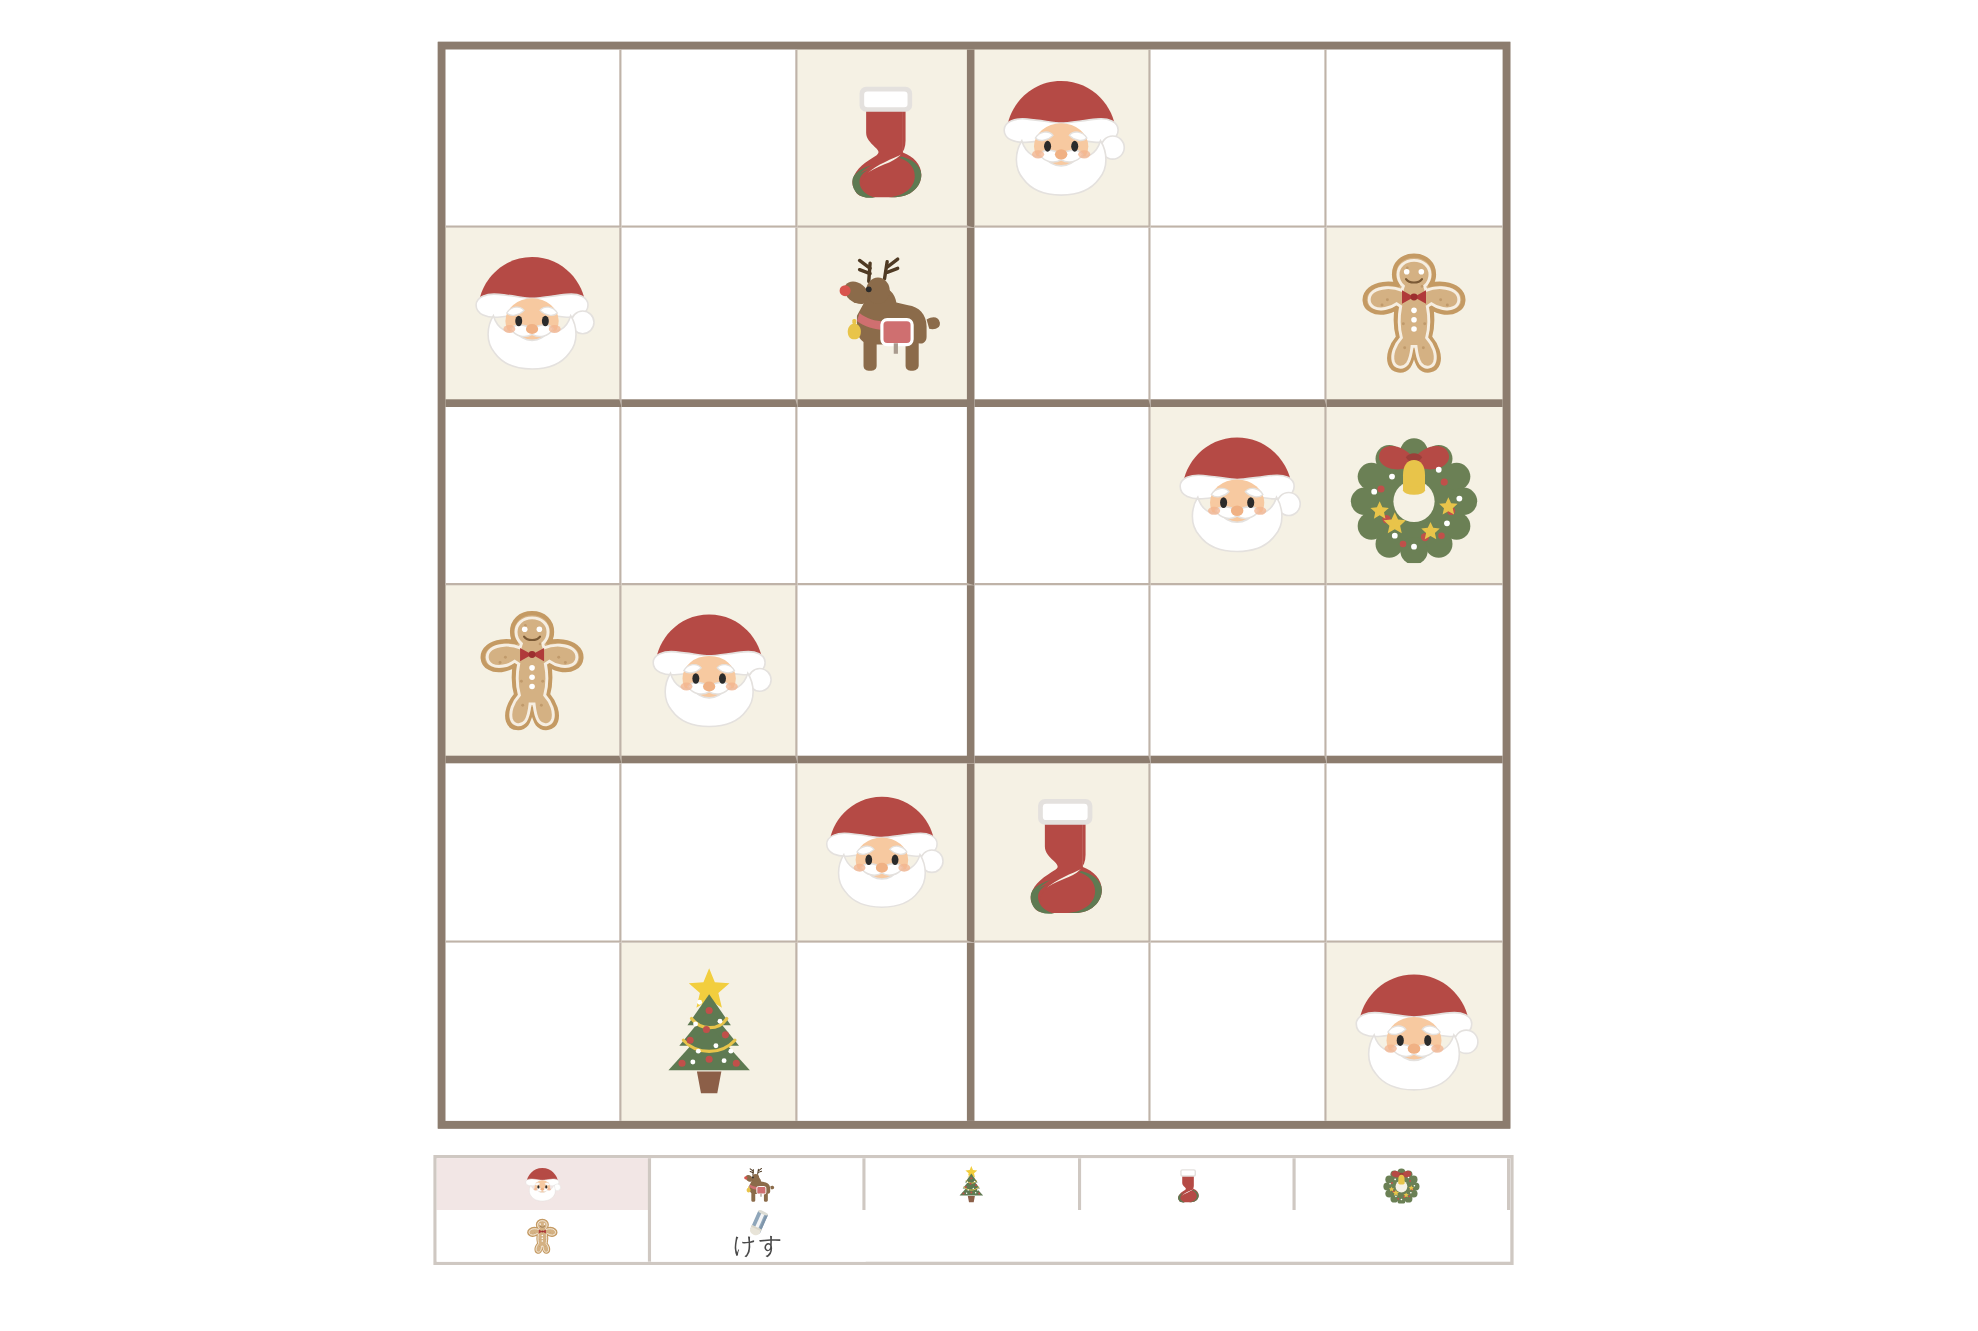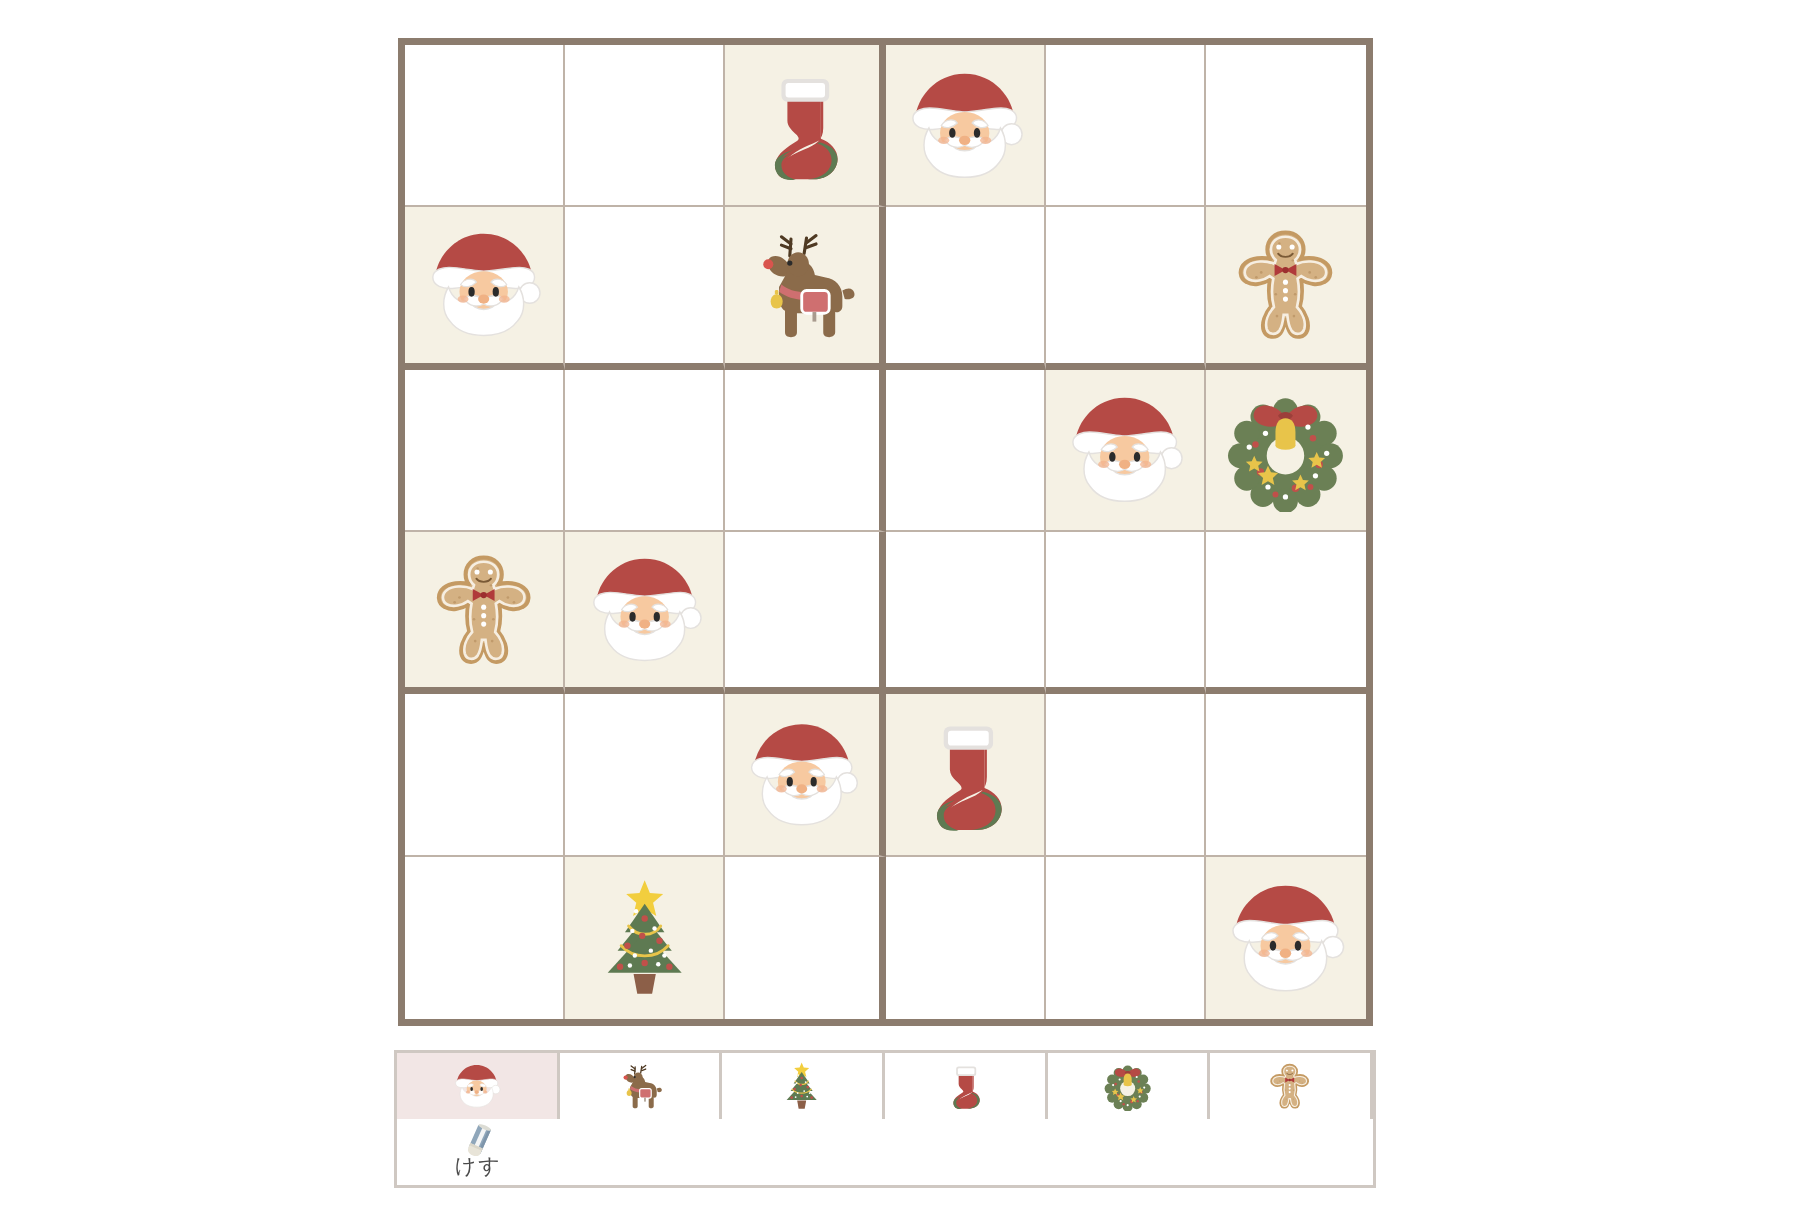--- a/index.html
+++ b/index.html
@@ -41,26 +41,26 @@
   .cell.blk-bottom{border-bottom:7px solid #8C7C6E;}
   .cell.last-col{border-right:none;}
   .cell.last-row{border-bottom:none;}
 
   .glyph{width:78%;height:78%;display:block;}
 
   
   .palette{
     position:absolute;
     left:394px; top:1050px;
-    width:982px; height:138px;
+    width:982px; height:100px;
     box-sizing:border-box;
     border:3px solid #CFC8C2;
     background:#ffffff;
     display:grid;
-    grid-template-columns:repeat(6,1fr);
+    grid-template-columns:repeat(5,1fr);
   }
   .pal-cell{
     position:relative;
     box-sizing:border-box;
     border-right:3px solid #CFC8C2;
     background:#ffffff;
     display:flex;flex-direction:column;
     align-items:center;justify-content:center;
     overflow:hidden;
   }

